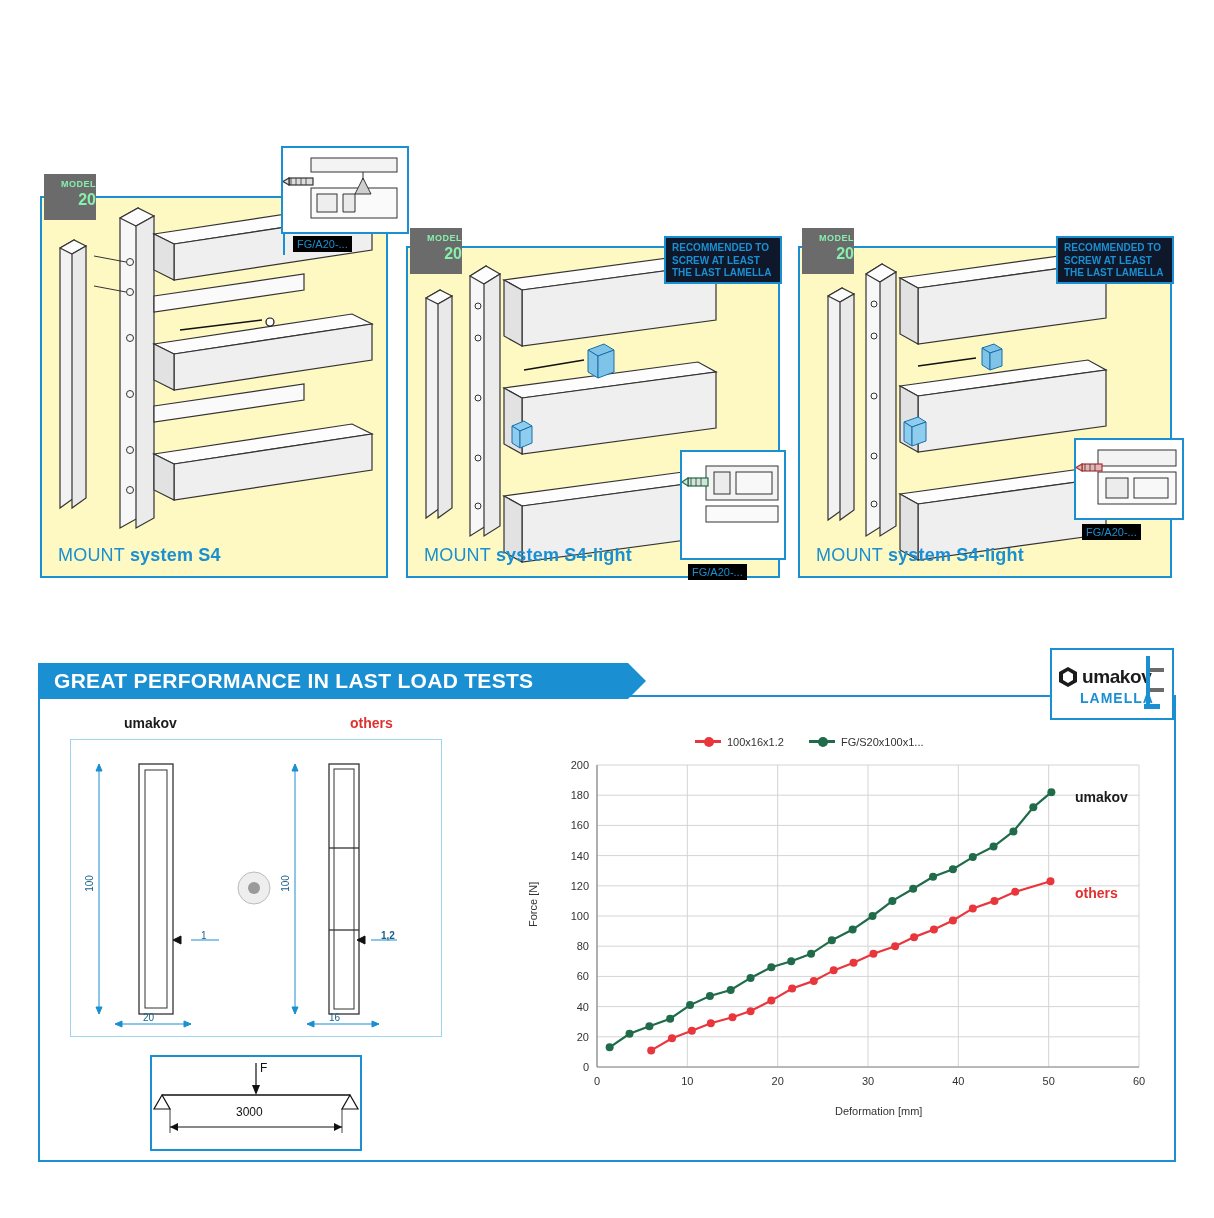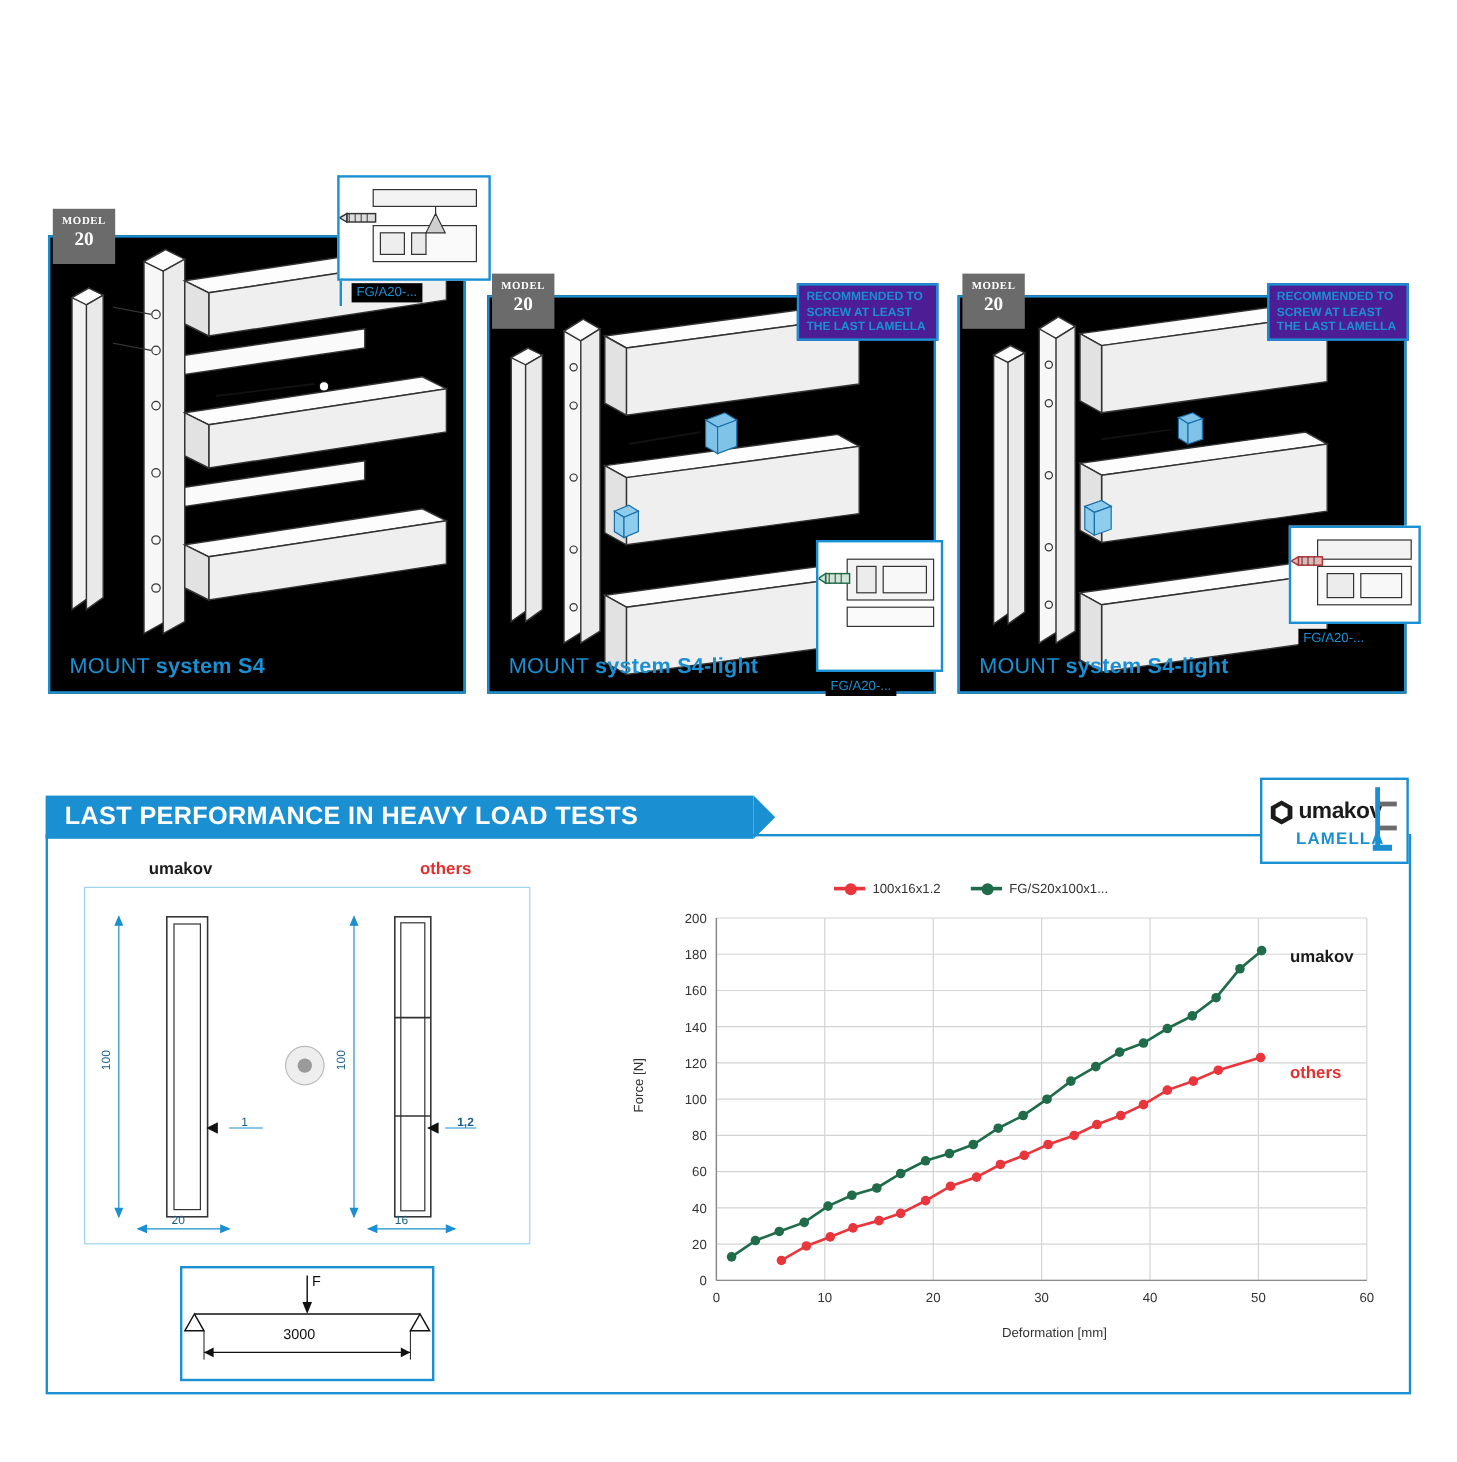--- a/index.html
+++ b/index.html
@@ -7,40 +7,39 @@
   body {
     width:1214px; height:1218px;
     background:#ffffff;
     font-family:"Liberation Sans", sans-serif;
     position:relative;
     overflow:hidden;
   }
   .panel {
     position:absolute;
     border:2px solid #1a8fd1;
-    background:#000000;
+    background:#fef9c3;
     text-align:right;
   }
   .panel-label {
     position:absolute;
     bottom:10px; left:16px;
     font-size:18px;
     color:#1a8fd1;
     letter-spacing:0.2px;
     white-space:nowrap;
   }
   .panel-label b { font-weight:bold; }
   .model-badge {
     position:absolute;
     width:52px; height:46px;
     background:#6b6b6b;
-    color:#ffffff;
-    text-align:center;
+    color:#86efac;
+    text-align:right;
     z-index:6;
-    font-family:Liberation Serif, serif;
   }
   .model-badge .m1 { font-size:9px; font-weight:bold; letter-spacing:0.5px; padding-top:5px; }
   .model-badge .m2 { font-size:16px; font-weight:bold; padding-top:2px; }
 
   
   .callout {
     position:absolute;
     border:2px solid #1a8fd1;
     background:#ffffff;
     z-index:8;
@@ -48,21 +47,21 @@
   .callout-cap {
     position:absolute;
     left:0; bottom:-0px;
     font-size:11px; color:#1a8fd1;
     padding:2px 4px;
     background:#000000;
   }
   .note-box {
     position:absolute;
     border:2px solid #1a8fd1;
-    background:#4c1d95;
+    background:#0f172a;
     color:#1a8fd1;
     font-size:10px;
     font-weight:bold;
     line-height:1.25;
     padding:4px 6px;
     z-index:8;
   }
   .lead {
     position:absolute;
     background:#1a8fd1;
@@ -352,21 +351,21 @@
     </g>
     <g stroke="#333" stroke-width="0.8">
         <line x1="9" y1="24" x2="9" y2="31"></line>
         <line x1="14" y1="24" x2="14" y2="31"></line>
         <line x1="19" y1="24" x2="19" y2="31"></line>
       </g>
   </svg>
   <div class="callout-cap" style="bottom:-22px; left:6px;">FG/A20-...</div>
 </div>
 
-<div id="perf-title">LAST PERFORMANCE IN HEAVY  LOAD TESTS</div>
+<div id="perf-title">GREAT PERFORMANCE IN LAST  LOAD TESTS</div>
 
 <div class="logo-box">
   <div style="position:absolute; left:6px; top:16px; display:flex; align-items:center;">
     <svg width="20" height="22" viewBox="0 0 20 22">
       <polygon points="10,1 19,6 19,16 10,21 1,16 1,6" fill="#1b1b1b"></polygon>
       <polygon points="10,5 15,8 15,14 10,17 5,14 5,8" fill="#ffffff"></polygon>
     </svg>
     <span class="logo-txt1" style="margin-left:4px;">umakov</span>
   </div>
   <div class="logo-txt2" style="position:absolute; left:28px; top:40px;">LAMELLA</div>

